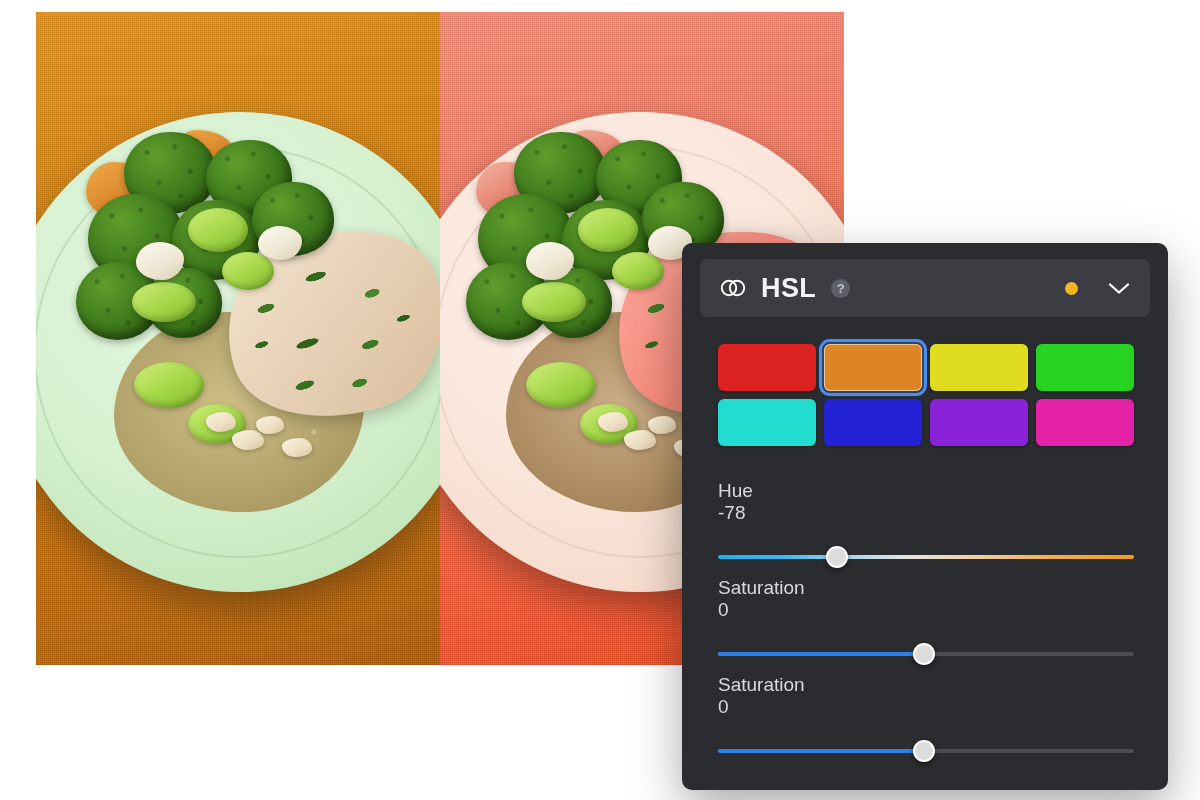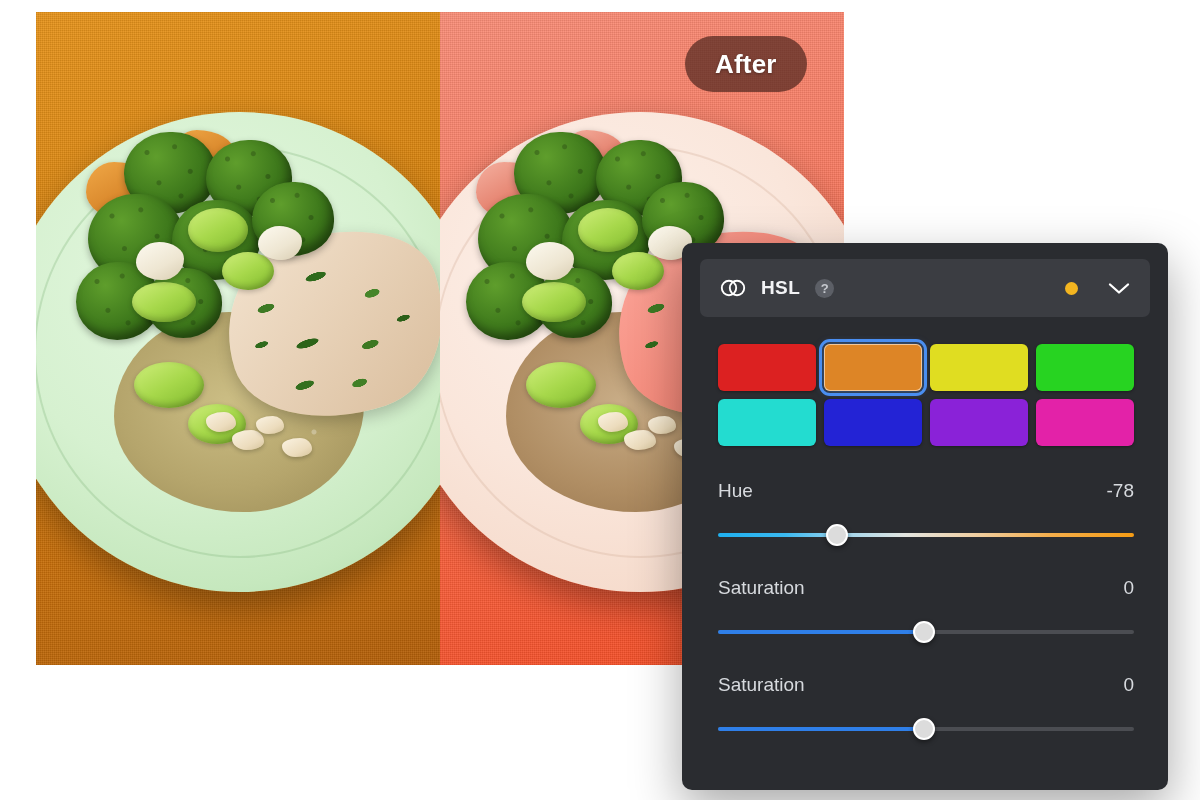--- a/index.html
+++ b/index.html
@@ -231,21 +231,21 @@
     border-radius: 7px;
     display: flex;
     align-items: center;
     padding: 0 20px;
     box-sizing: border-box;
   }
   .hdr-left { display: flex; align-items: center; gap: 15px; }
   .circles-icon { width: 26px; height: 18px; display: block; }
   .hsl-title {
     color: #f2f3f5;
-    font-size: 19px;
+    font-size: 27px;
     font-weight: bold;
     letter-spacing: 0.4px;
   }
   .help-icon {
     width: 19px; height: 19px;
     border-radius: 50%;
     background: #5c5f66;
     color: #c6c9cf;
     font-size: 13px;
     font-weight: bold;
@@ -297,20 +297,21 @@
   }
   .slider-block.hue        { top: 237px; }
   .slider-block.saturation { top: 334px; }
   .slider-block.lightness  { top: 431px; }
 
   .slider-row {
     display: flex;
     align-items: baseline;
     justify-content: space-between;
     margin-bottom: 22px;
+    flex-direction: column;
   }
   .slider-label {
     color: #d7dade;
     font-size: 19px;
   }
   .slider-value {
     color: #d7dade;
     font-size: 19px;
   }
   .track-wrap {
@@ -427,21 +428,20 @@
 
     <div class="celery" style="left:86px;  top:350px; width:70px; height:46px;"></div>
     <div class="celery" style="left:140px; top:392px; width:58px; height:40px;"></div>
     <div class="almond" style="left:158px; top:400px; width:30px; height:20px;"></div>
     <div class="almond" style="left:184px; top:418px; width:32px; height:20px;"></div>
     <div class="almond" style="left:208px; top:404px; width:28px; height:18px;"></div>
     <div class="almond" style="left:234px; top:426px; width:30px; height:19px;"></div>
   </div>
 
 
-  <div class="badge after-badge">After</div>
 </div>
 
 <div class="hsl-panel">
 
   <div class="panel-header">
     <div class="hdr-left">
       <span>
         <svg class="circles-icon" viewBox="0 0 26 18" fill="none">
           <circle cx="9" cy="9" r="7.2" stroke="#ffffff" stroke-width="1.9"></circle>
           <circle cx="17" cy="9" r="7.2" stroke="#ffffff" stroke-width="1.9"></circle>

